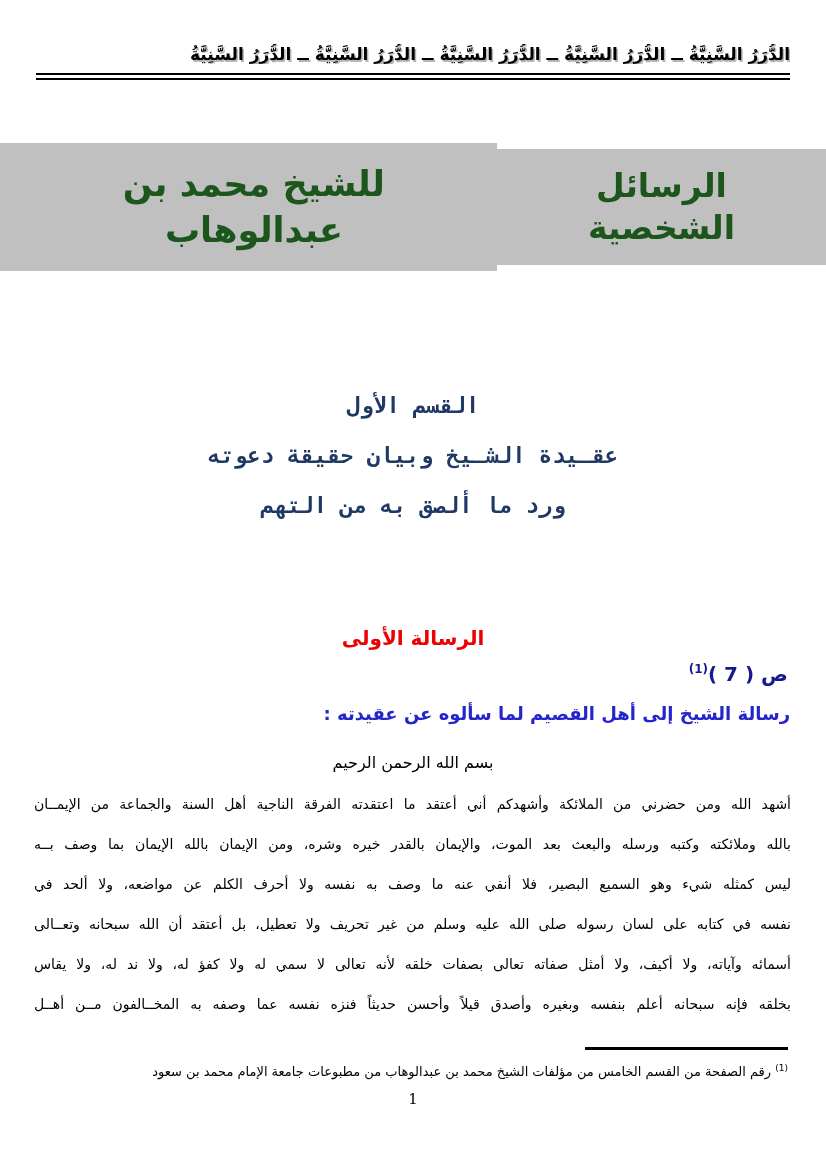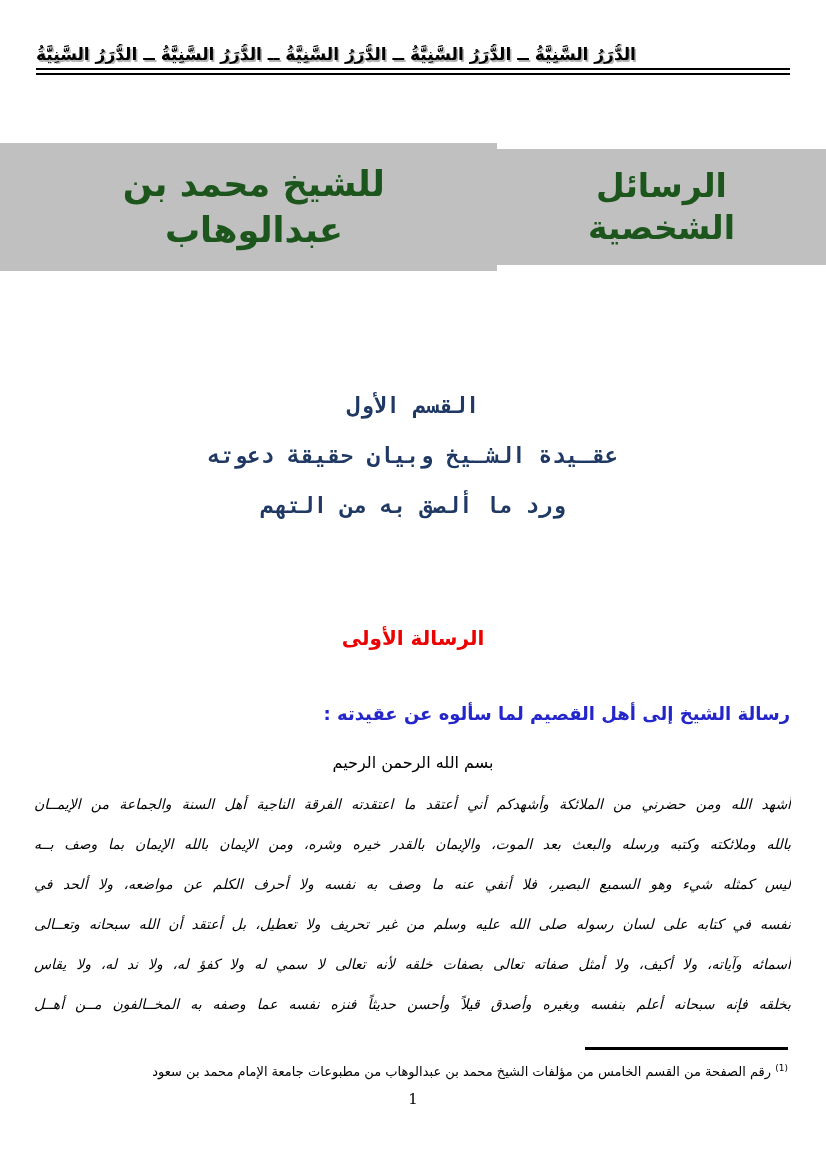--- a/index.html
+++ b/index.html
@@ -20,23 +20,23 @@
     width:826px;
     height:1169px;
     background:#ffffff;
     overflow:hidden;
     direction:rtl;
   }
   
   .header-band{
     position:absolute;
     top:44px; right:36px; left:36px;
-    text-align:left;
+    text-align:right;
     border-bottom:7px double #000;
-    padding-bottom:4px;
+    padding-bottom:9px;
   }
   .running-title{
     font-size:17px;
     font-weight:bold;
     color:#000;
     white-space:nowrap;
     overflow:hidden;
     text-shadow:1.5px 1.5px 0 #b5b5b5;
     letter-spacing:0.5px;
   }
@@ -122,21 +122,20 @@
     font-size:14px;
   }
   .body-line{
     height:40px;
     line-height:40px;
     text-align:justify;
     -moz-text-align-last:justify;
     text-align-last:justify;
     overflow:hidden;
     white-space:nowrap;
-    font-style:italic;
   }
   
   .footnote-sep{
     position:absolute;
     top:1047px; right:38px;
     width:203px; height:3px;
     background:#000;
   }
   .footnote{
     position:absolute;
@@ -176,20 +175,23 @@
   </div>
 
   <div class="section-block">
     <div class="section-line">القسم الأول</div>
     <div class="section-line">عقـيدة الشـيخ وبيان حقيقة دعوته</div>
     <div class="section-line">ورد ما ألصق به من التهم</div>
   </div>
 
   <div class="letter-heading">الرسالة الأولى</div>
 
+  <div class="page-ref">
+    <span>ص ( 7 )</span><sup>(1)</sup>
+  </div>
 
   <div class="letter-subject">رسالة الشيخ إلى أهل القصيم لما سألوه عن عقيدته :</div>
 
   <div class="basmala">بسم الله الرحمن الرحيم</div>
 
   <div class="letter-body">
     <div class="body-line">أشهد الله ومن حضرني من الملائكة وأشهدكم أني أعتقد ما اعتقدته الفرقة الناجية أهل السنة والجماعة من الإيمــان</div>
     <div class="body-line">بالله وملائكته وكتبه ورسله والبعث بعد الموت، والإيمان بالقدر خيره وشره، ومن الإيمان بالله الإيمان بما وصف بــه</div>
     <div class="body-line">ليس كمثله شيء وهو السميع البصير، فلا أنفي عنه ما وصف به نفسه ولا أحرف الكلم عن مواضعه، ولا ألحد في</div>
     <div class="body-line">نفسه في كتابه على لسان رسوله صلى الله عليه وسلم من غير تحريف ولا تعطيل، بل أعتقد أن الله سبحانه وتعــالى</div>

